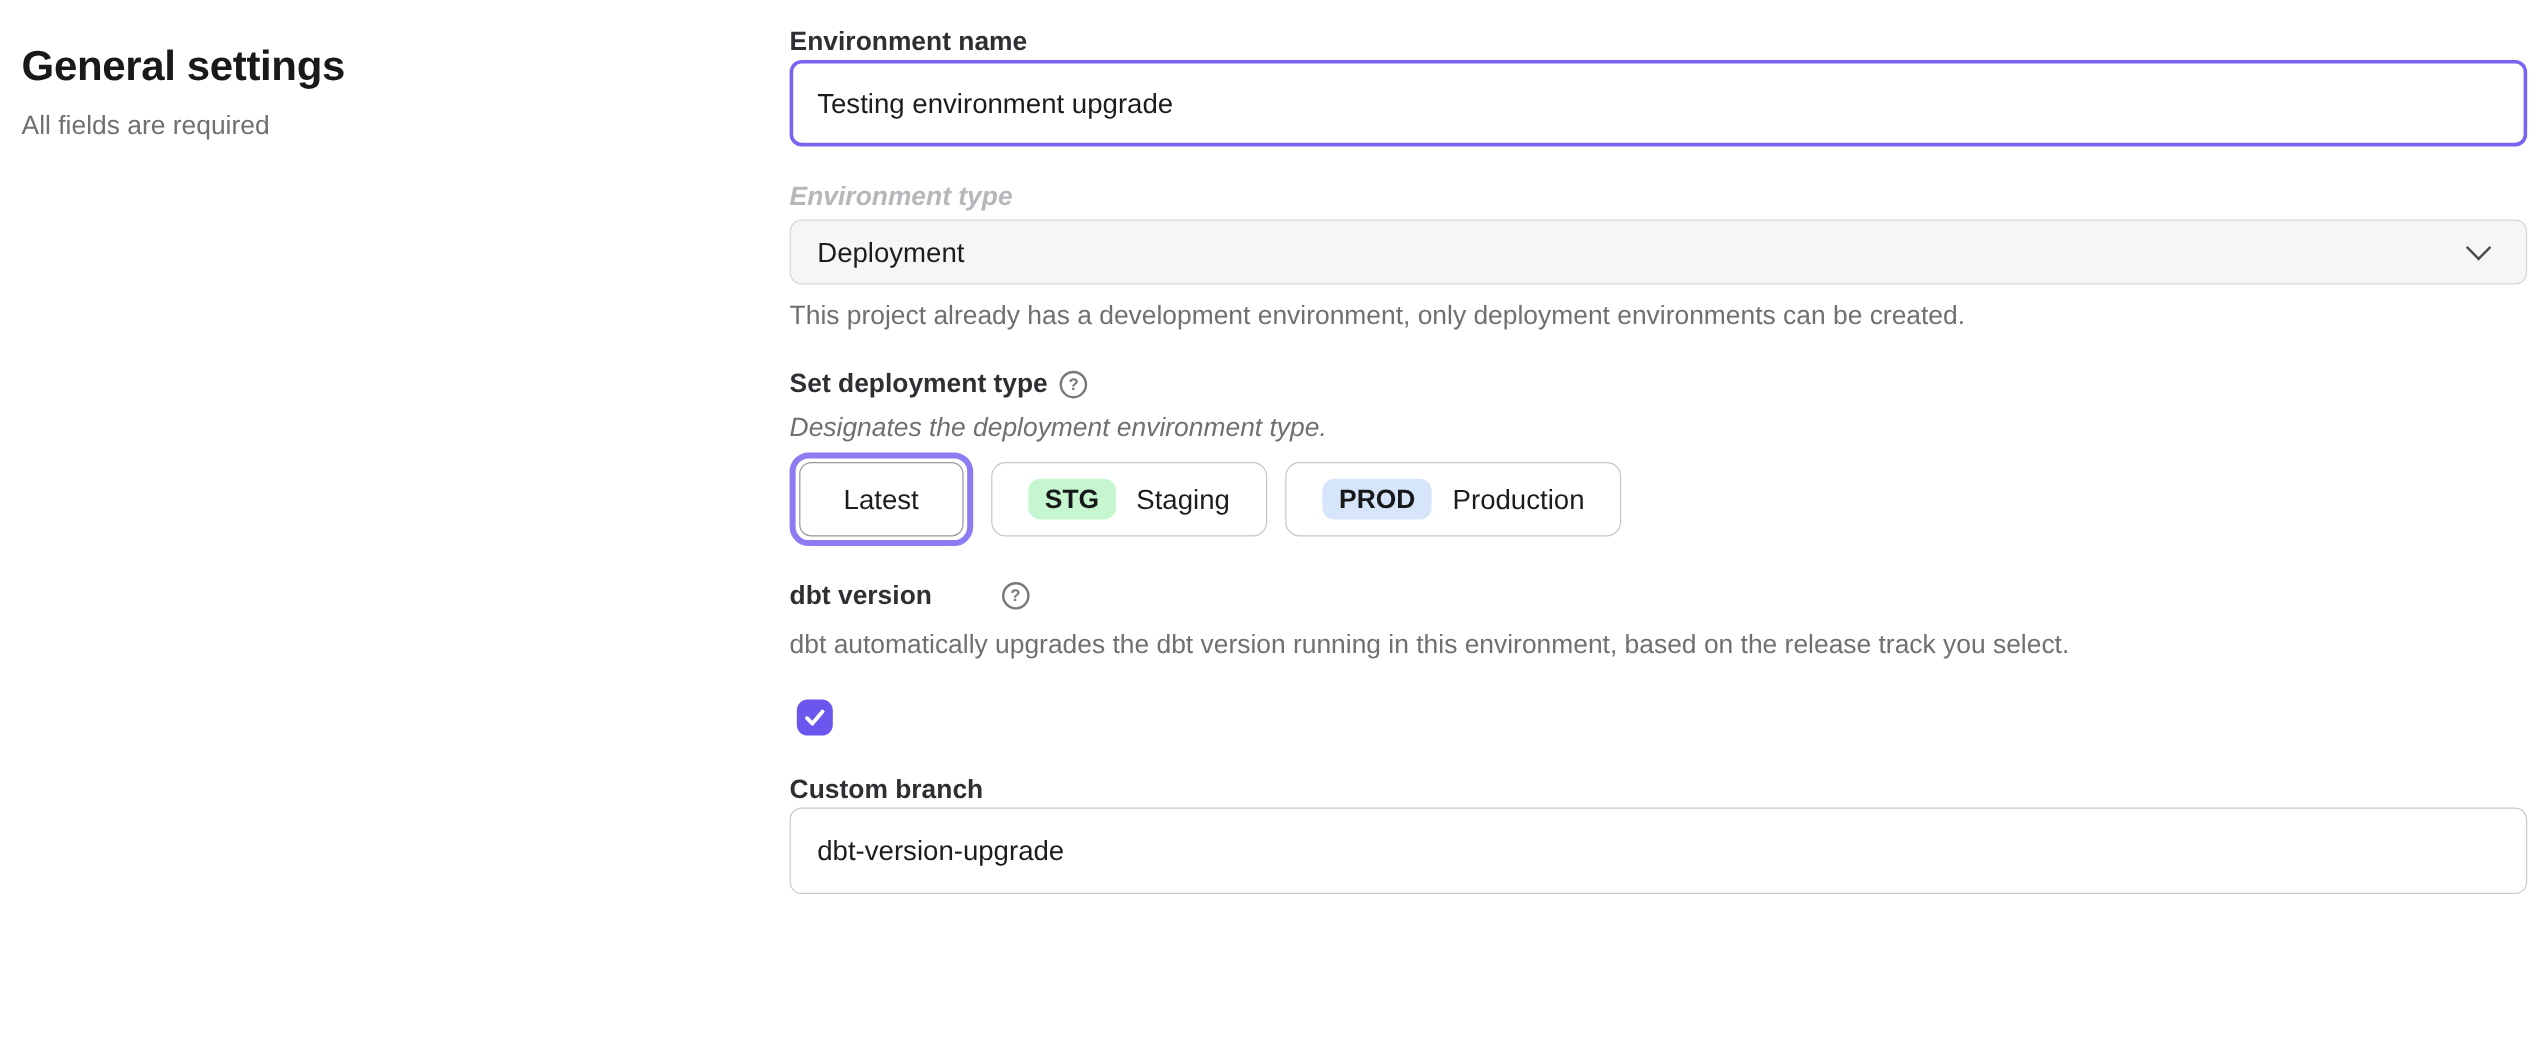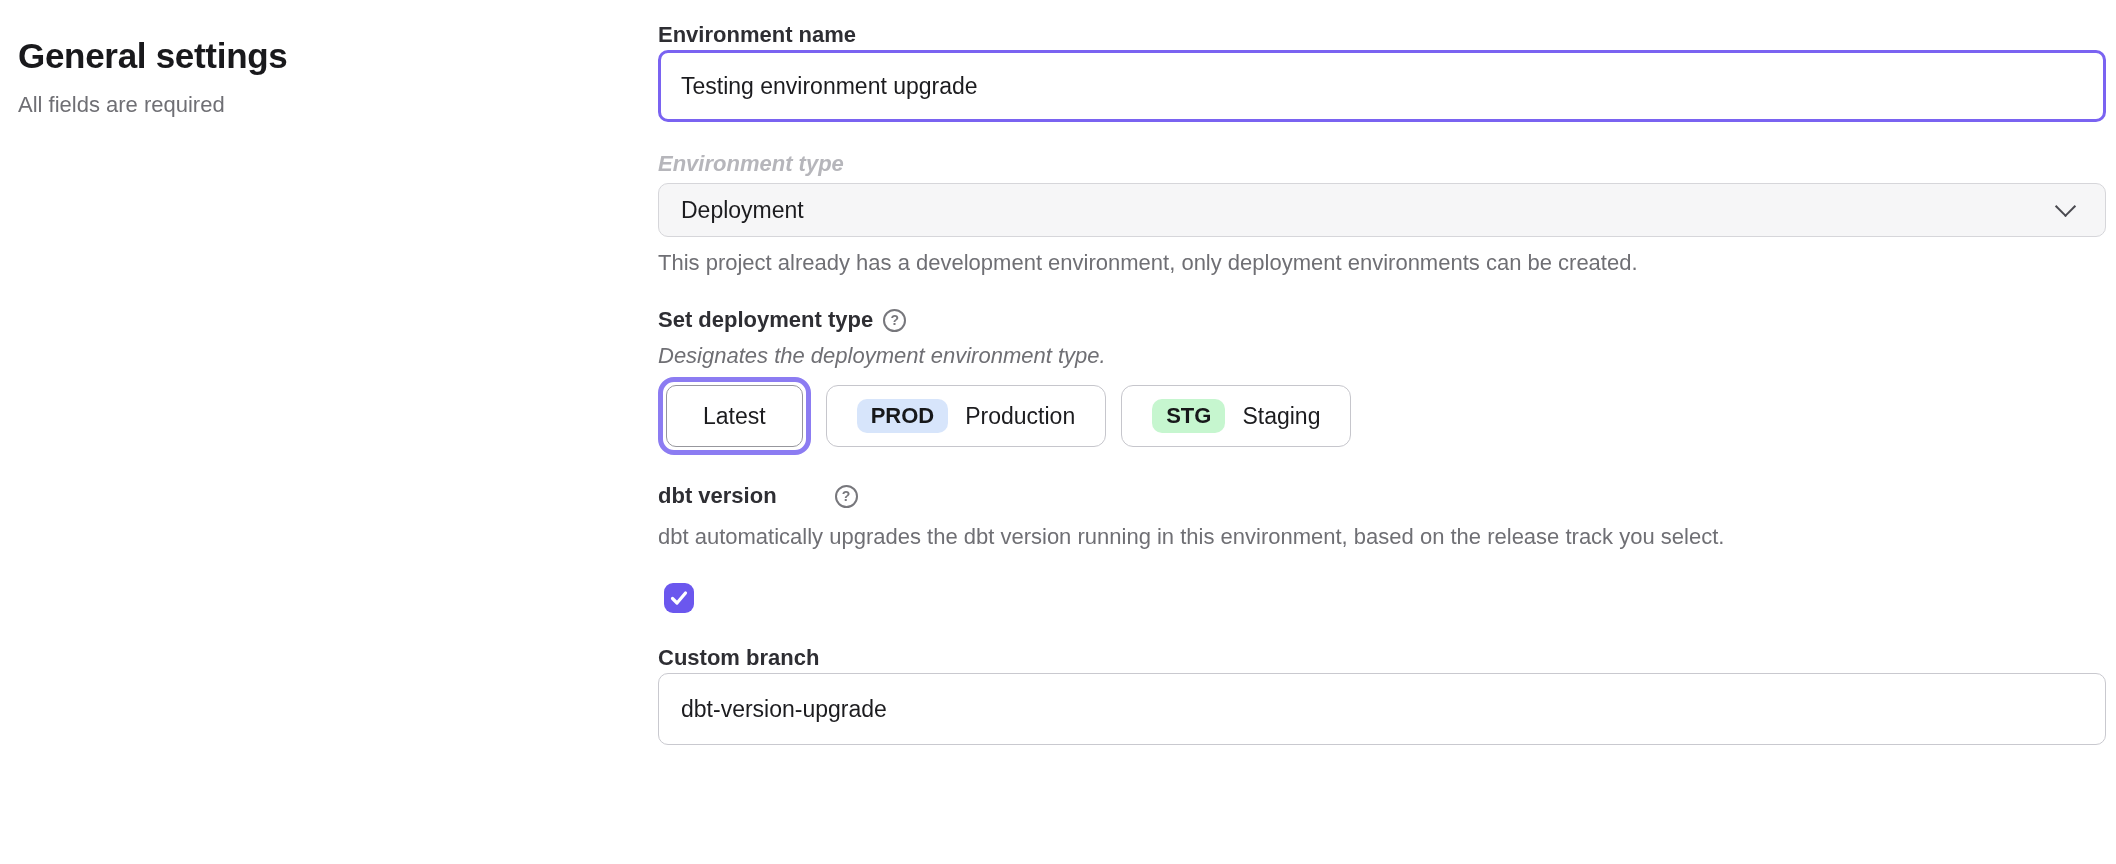--- a/index.html
+++ b/index.html
@@ -119,26 +119,26 @@
   </div>
   <div class="sub-text">Designates the deployment environment type.</div>
 
   <div class="seg-row">
     <span class="seg-selected-ring">
       <button class="seg-btn">
         <span>Latest</span>
       </button>
     </span>
     <button class="seg-btn seg-gap">
+      <span class="seg-badge green">STG</span>
+      <span>Staging</span>
+    </button>
+    <button class="seg-btn seg-gap">
       <span class="seg-badge blue">PROD</span>
       <span>Production</span>
-    </button>
-    <button class="seg-btn seg-gap">
-      <span class="seg-badge green">STG</span>
-      <span>Staging</span>
     </button>
   </div>
 
   <div class="field-label mt-26">
     <span>dbt version</span>
     <span class="help-icon">?</span>
   </div>
   <div class="helper-text">dbt automatically upgrades the dbt version running in this environment, based on the release track you select.</div>
 
   <div class="checkbox-row">

